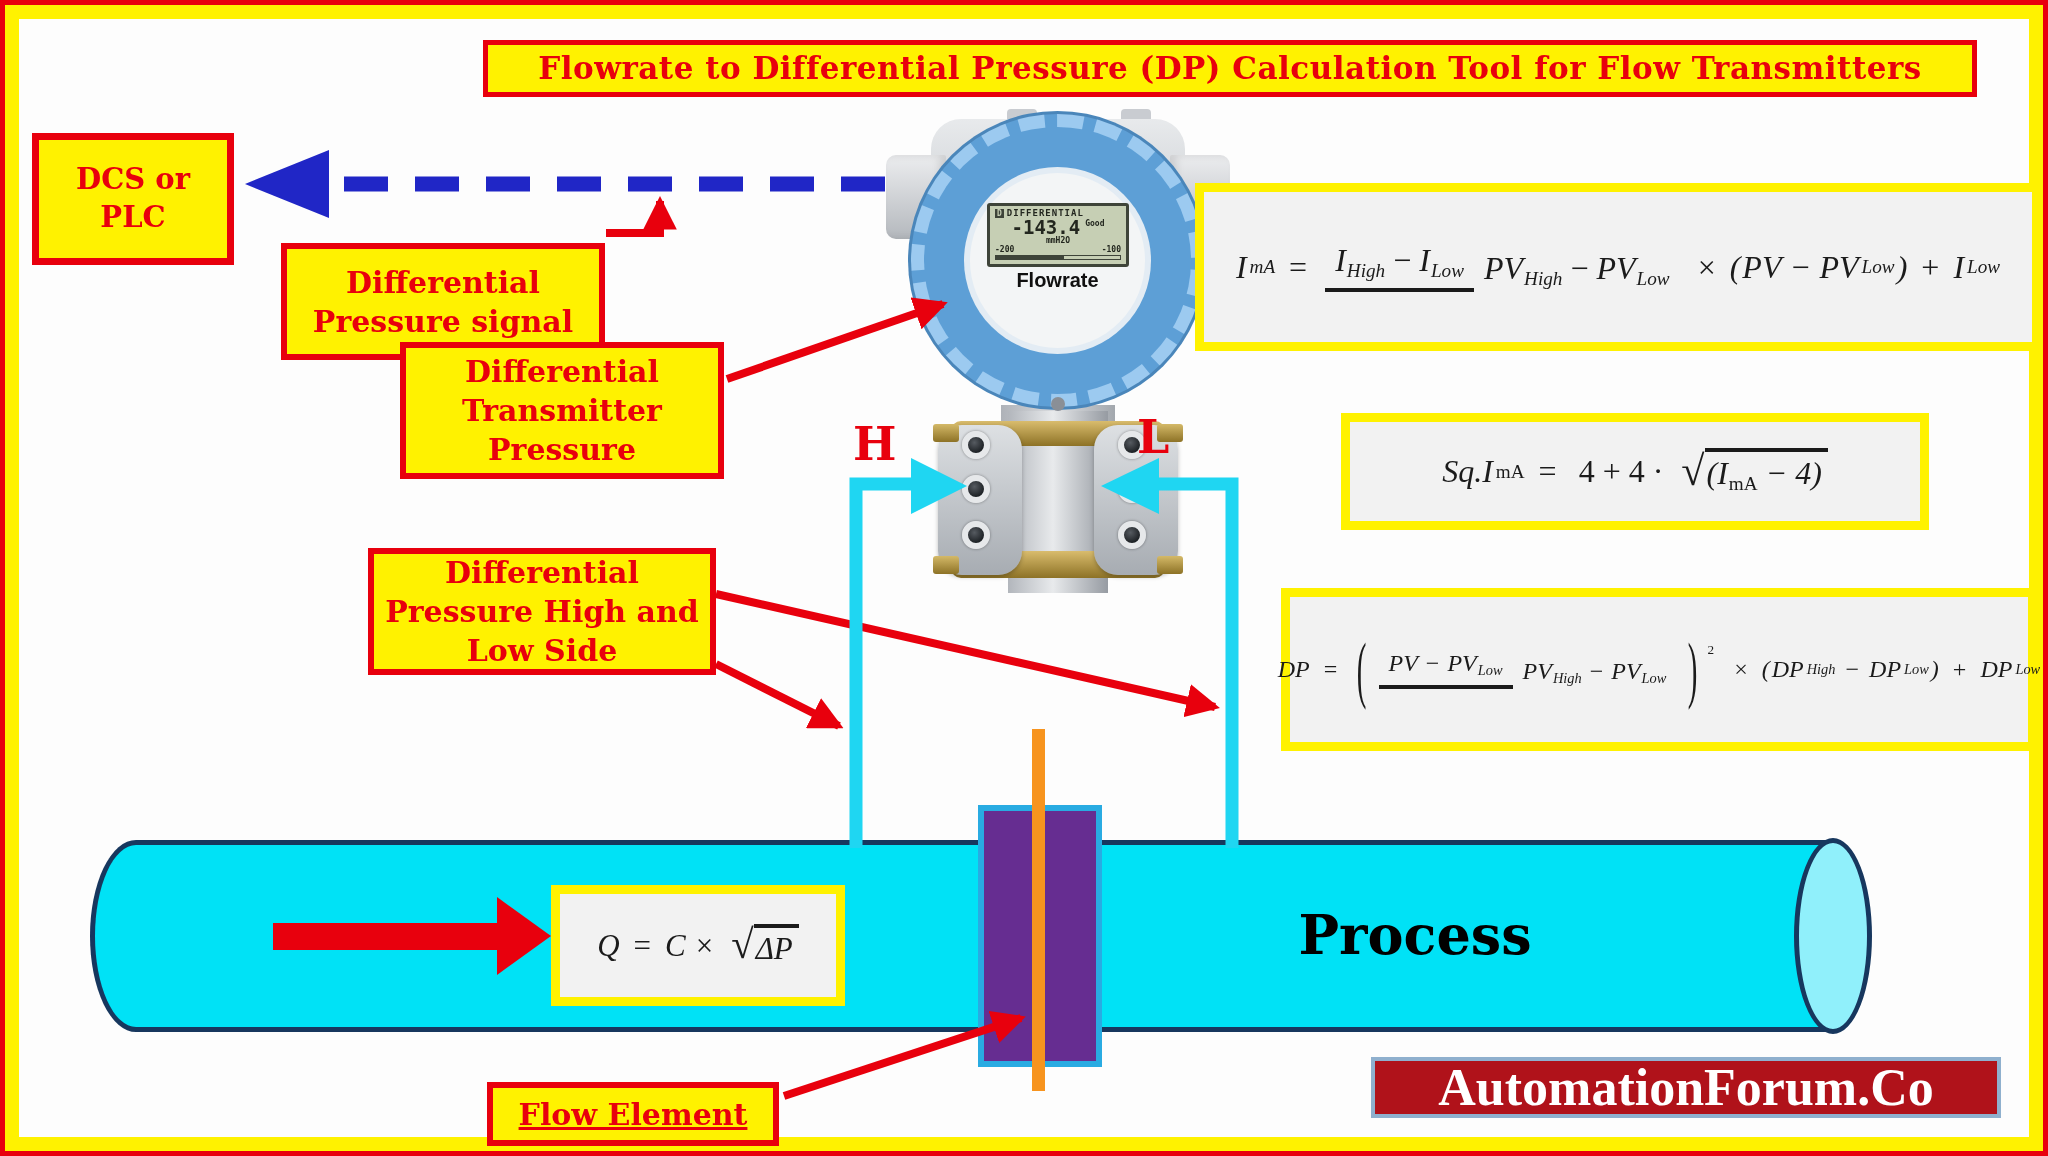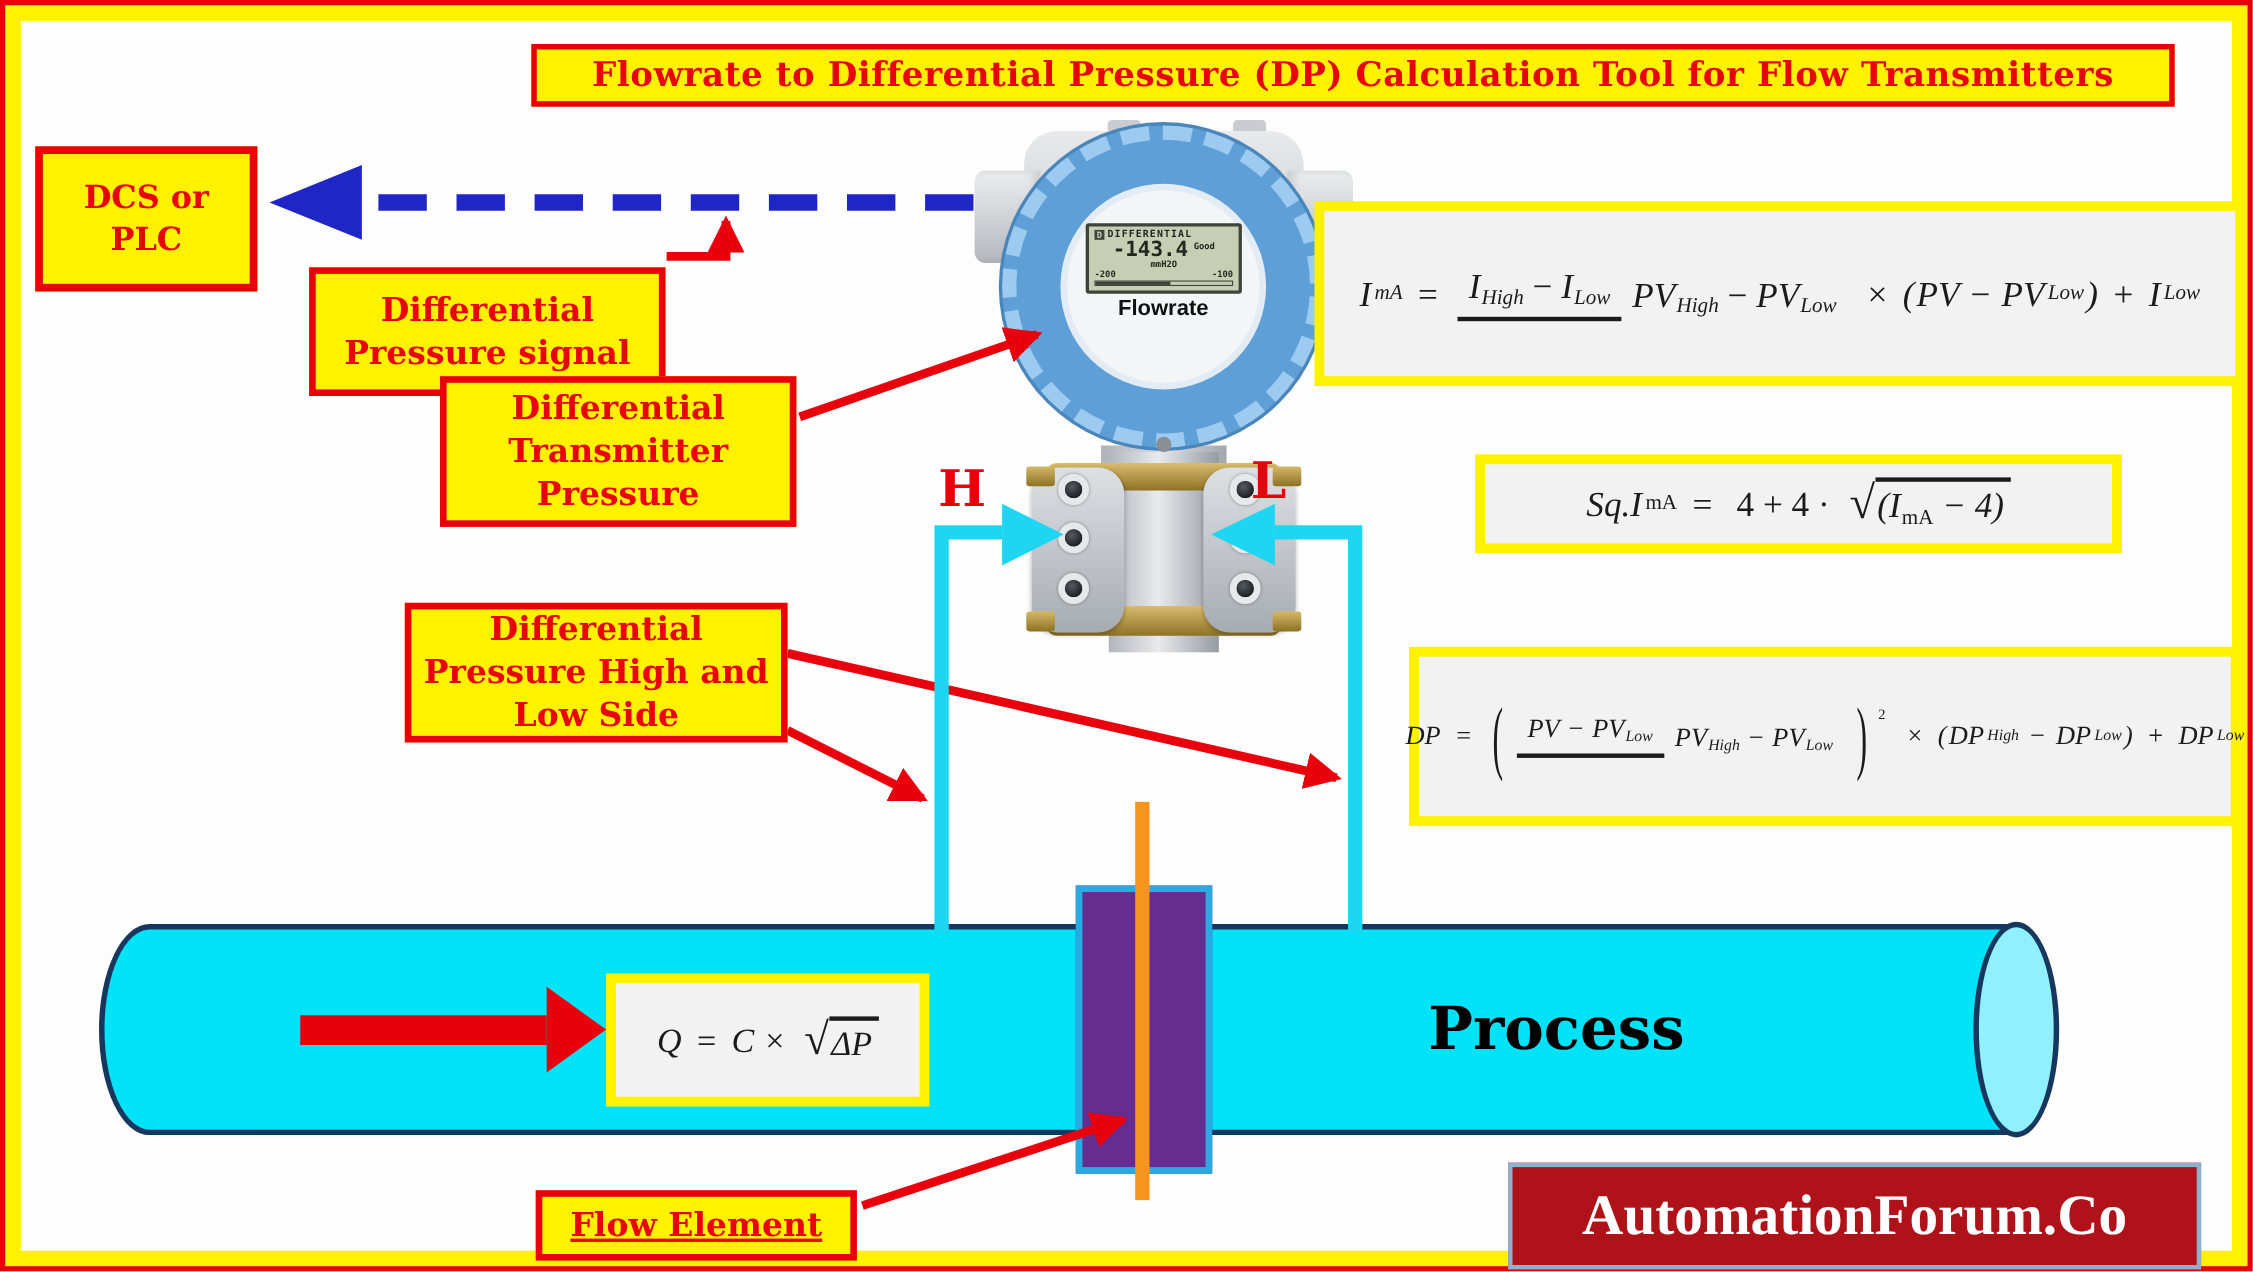--- a/index.html
+++ b/index.html
@@ -25,21 +25,21 @@
 
   #process-label { position:absolute; left:1240px; top:898px; width:340px; text-align:center;
     color:#000000; font-weight:700; font-size:54px; font-family:"DejaVu Serif",serif; }
 
   
   .formula-box { position:absolute; background:#fff200; padding:9px; }
   .formula-inner { width:100%; height:100%; background:#f2f2f2; display:flex; align-items:center; justify-content:center;
     font-family:"Liberation Serif", serif; font-style:italic; color:#1b1b1b; white-space:nowrap; }
   #f1-box { left:1190px; top:178px; width:846px; height:168px; }
   #f1-box .formula-inner { font-size:32px; }
-  #f2-box { left:1336px; top:408px; width:588px; height:90px; }
+  #f2-box { left:1336px; top:408px; width:588px; height:117px; }
   #f2-box .formula-inner { font-size:32px; }
   #f3-box { left:1276px; top:583px; width:756px; height:163px; }
   #f3-box .formula-inner { font-size:24px; }
   #q-box  { left:546px; top:880px; width:294px; height:121px; }
   #q-box .formula-inner { font-size:31px; }
 
   .fx { gap:2px; }
   .it { font-style:italic; }
   .sub { font-style:italic; font-size:.6em; vertical-align:-.28em; margin-left:1px; }
   .subr { font-style:normal; font-size:.6em; vertical-align:-.28em; margin-left:1px; }
@@ -58,21 +58,21 @@
     border:5px solid #17375e; border-right:none; border-radius:48px 0 0 48px / 100px 0 0 100px; }
   #pipe-cap { position:absolute; left:1789px; top:833px; width:78px; height:196px; background:#90f0fb;
     border:5px solid #17375e; border-radius:50%; }
   #flow-arrow-shaft { position:absolute; left:268px; top:918px; width:224px; height:27px; background:#e8000d; }
   #flow-arrow-head { position:absolute; left:492px; top:892px; width:0; height:0;
     border-left:54px solid #e8000d; border-top:39px solid transparent; border-bottom:39px solid transparent; }
   #flow-element { position:absolute; left:973px; top:800px; width:124px; height:262px; background:#662d91; border:6px solid #29abe2; }
   #orifice-line { position:absolute; left:1027px; top:724px; width:13px; height:362px; background:#f7941e; }
 
   
-  #logo { position:absolute; left:1366px; top:1052px; width:630px; height:97px; background:#b0121a;
+  #logo { position:absolute; left:1366px; top:1052px; width:630px; height:61px; background:#b0121a;
     border:4px solid #8fb0ce; color:#ffffff; display:flex; align-items:center; justify-content:center;
     font-family:"Liberation Serif", serif; font-weight:700; font-size:52px; }
 
   
   .xp { position:absolute; }
   #conduit-l { left:881px; top:150px; width:60px; height:84px; background:linear-gradient(180deg,#ecedef,#b4b8bd); border-radius:10px 2px 2px 10px; box-shadow:inset -6px 0 8px rgba(0,0,0,.12); }
   #conduit-r { left:1165px; top:150px; width:60px; height:84px; background:linear-gradient(180deg,#ecedef,#b4b8bd); border-radius:2px 10px 10px 2px; box-shadow:inset 6px 0 8px rgba(0,0,0,.12); }
   #top-housing { left:926px; top:114px; width:254px; height:130px; background:linear-gradient(180deg,#e8eaec,#c3c7cc); border-radius:30px 30px 10px 10px; }
   #cap1 { left:1002px; top:104px; width:30px; height:14px; background:#c9ccd1; border-radius:4px; }
   #cap2 { left:1116px; top:104px; width:30px; height:14px; background:#c9ccd1; border-radius:4px; }

